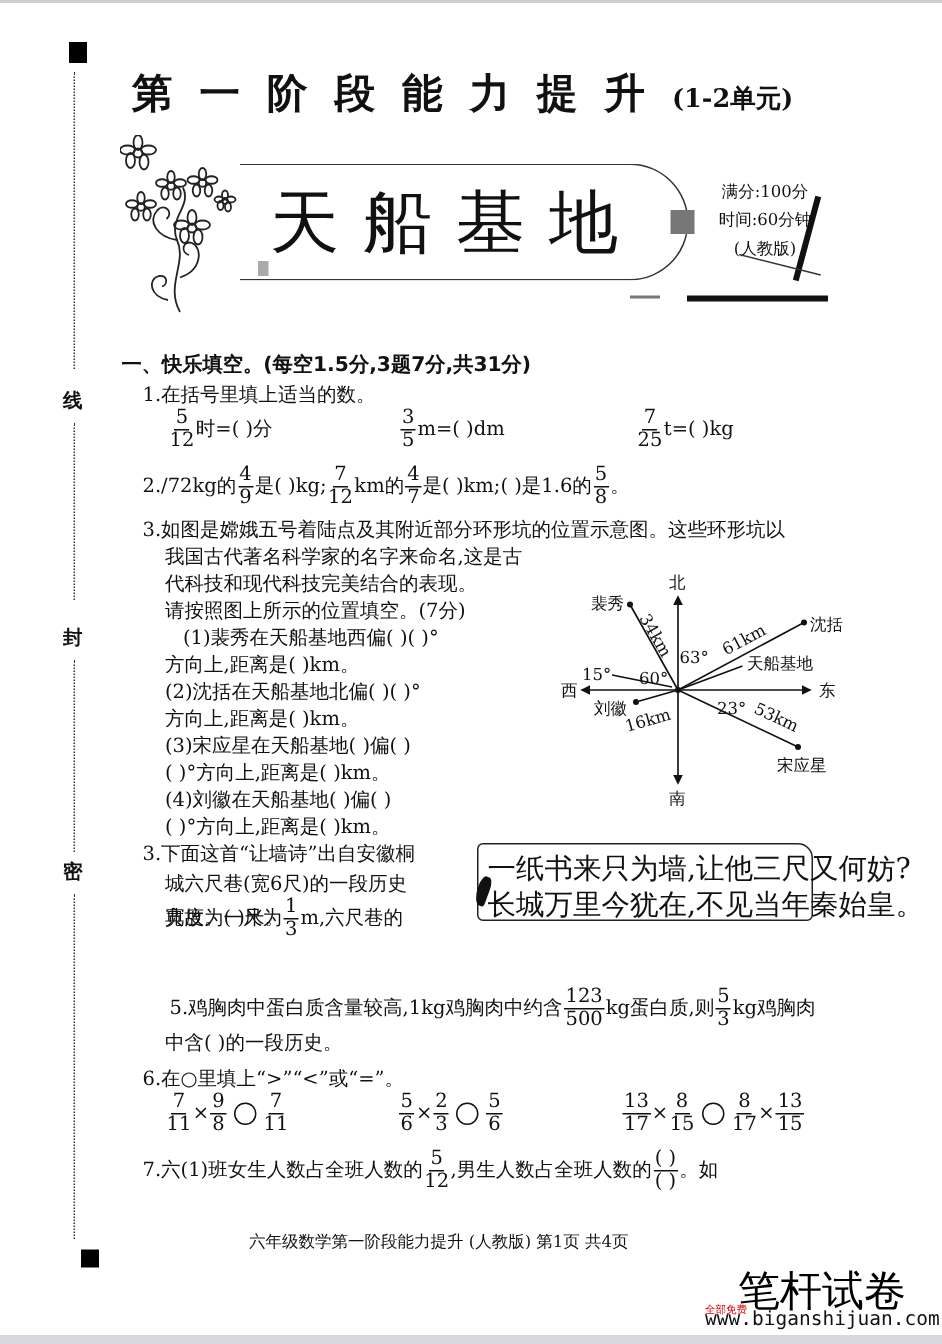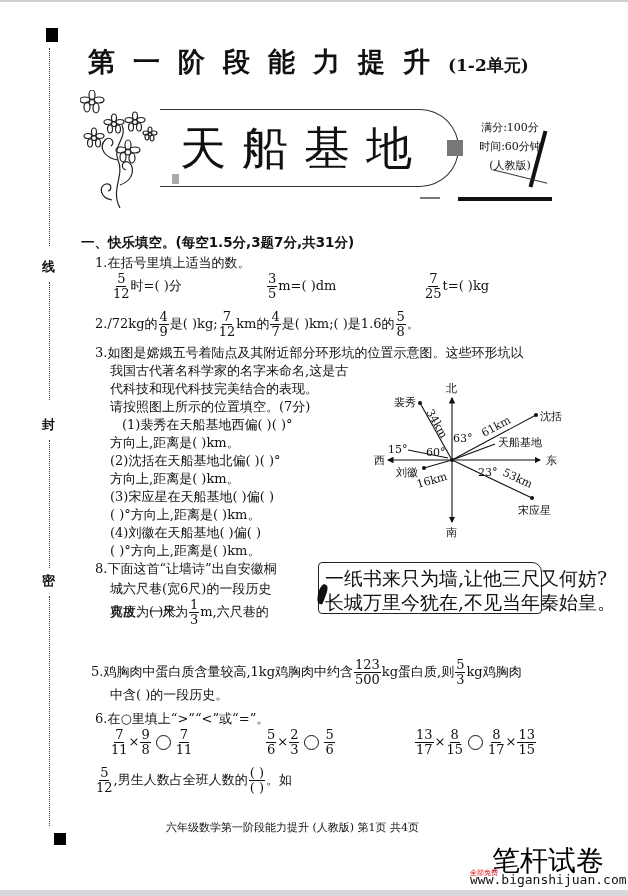--- a/index.html
+++ b/index.html
@@ -218,36 +218,36 @@
     <text x="0" y="0" transform="translate(124,57) rotate(-28)">61km</text>
     <text x="0" y="0" transform="translate(142,95) rotate(25)">53km</text>
     <text x="0" y="0" transform="translate(58,108) rotate(-16)">16km</text>
     <text x="66" y="76">60°</text>
     <text x="93" y="62">63°</text>
     <text x="118" y="96">23°</text>
     <text x="28" y="73">15°</text>
   </g>
 </svg>
 
-<div class="t" style="left:95px;top:560px;">8.下面这首“让墙诗”出自安徽桐</div>
+<div class="t" style="left:95px;top:560px;">3.下面这首“让墙诗”出自安徽桐</div>
 <div class="t" style="left:110px;top:580px;">城六尺巷(宽6尺)的一段历史</div>
 <div class="t" style="left:110px;top:598px;">
   <span>典故。一尺为</span><span class="frac">
       <span class="n">1</span>
       <span>3</span>
     </span><span>m,六尺巷的</span>
 </div>
 <div class="t" style="left:110px;top:603px;">宽度为(          )米。</div>
 
 <div class="poem"></div>
 <div style="position:absolute;left:318px;top:584px;width:8px;height:20px;background:#111;border-radius:50% 50% 20% 80%;transform:rotate(20deg);"></div>
 <div class="poem-line" style="left:325px;top:566px;">一纸书来只为墙,让他三尺又何妨?</div>
 <div class="poem-line" style="left:325px;top:590px;">长城万里今犹在,不见当年秦始皇。</div>
 
-<div class="t" style="left:91px;top:658px;">
+<div class="t" style="left:113px;top:658px;">
   <span>5.鸡胸肉中蛋白质含量较高,1kg鸡胸肉中约含</span><span class="frac">
       <span class="n">123</span>
       <span>500</span>
     </span><span>kg蛋白质,则</span><span class="frac">
       <span class="n">5</span>
       <span>3</span>
     </span><span>kg鸡胸肉</span>
 </div>
 <div class="t" style="left:110px;top:686px;">中含(          )的一段历史。</div>
 
@@ -286,21 +286,21 @@
     </span><span class="circle"></span><span class="frac">
       <span class="n">8</span>
       <span>17</span>
     </span><span>×</span><span class="frac">
       <span class="n">13</span>
       <span>15</span>
     </span>
 </div>
 
 <div class="t" style="left:95px;top:766px;">
-  <span class="frac">
+  <span>7.六(1)班女生人数占全班人数的</span><span class="frac">
       <span class="n">5</span>
       <span>12</span>
     </span><span>,男生人数占全班人数的</span><span class="frac">
       <span class="n">(          )</span>
       <span>(          )</span>
     </span><span>。如</span>
 </div>
 
 <div class="footer">六年级数学第一阶段能力提升  (人教版)   第1页  共4页</div>
 <div class="wm1">笔杆试卷</div>

